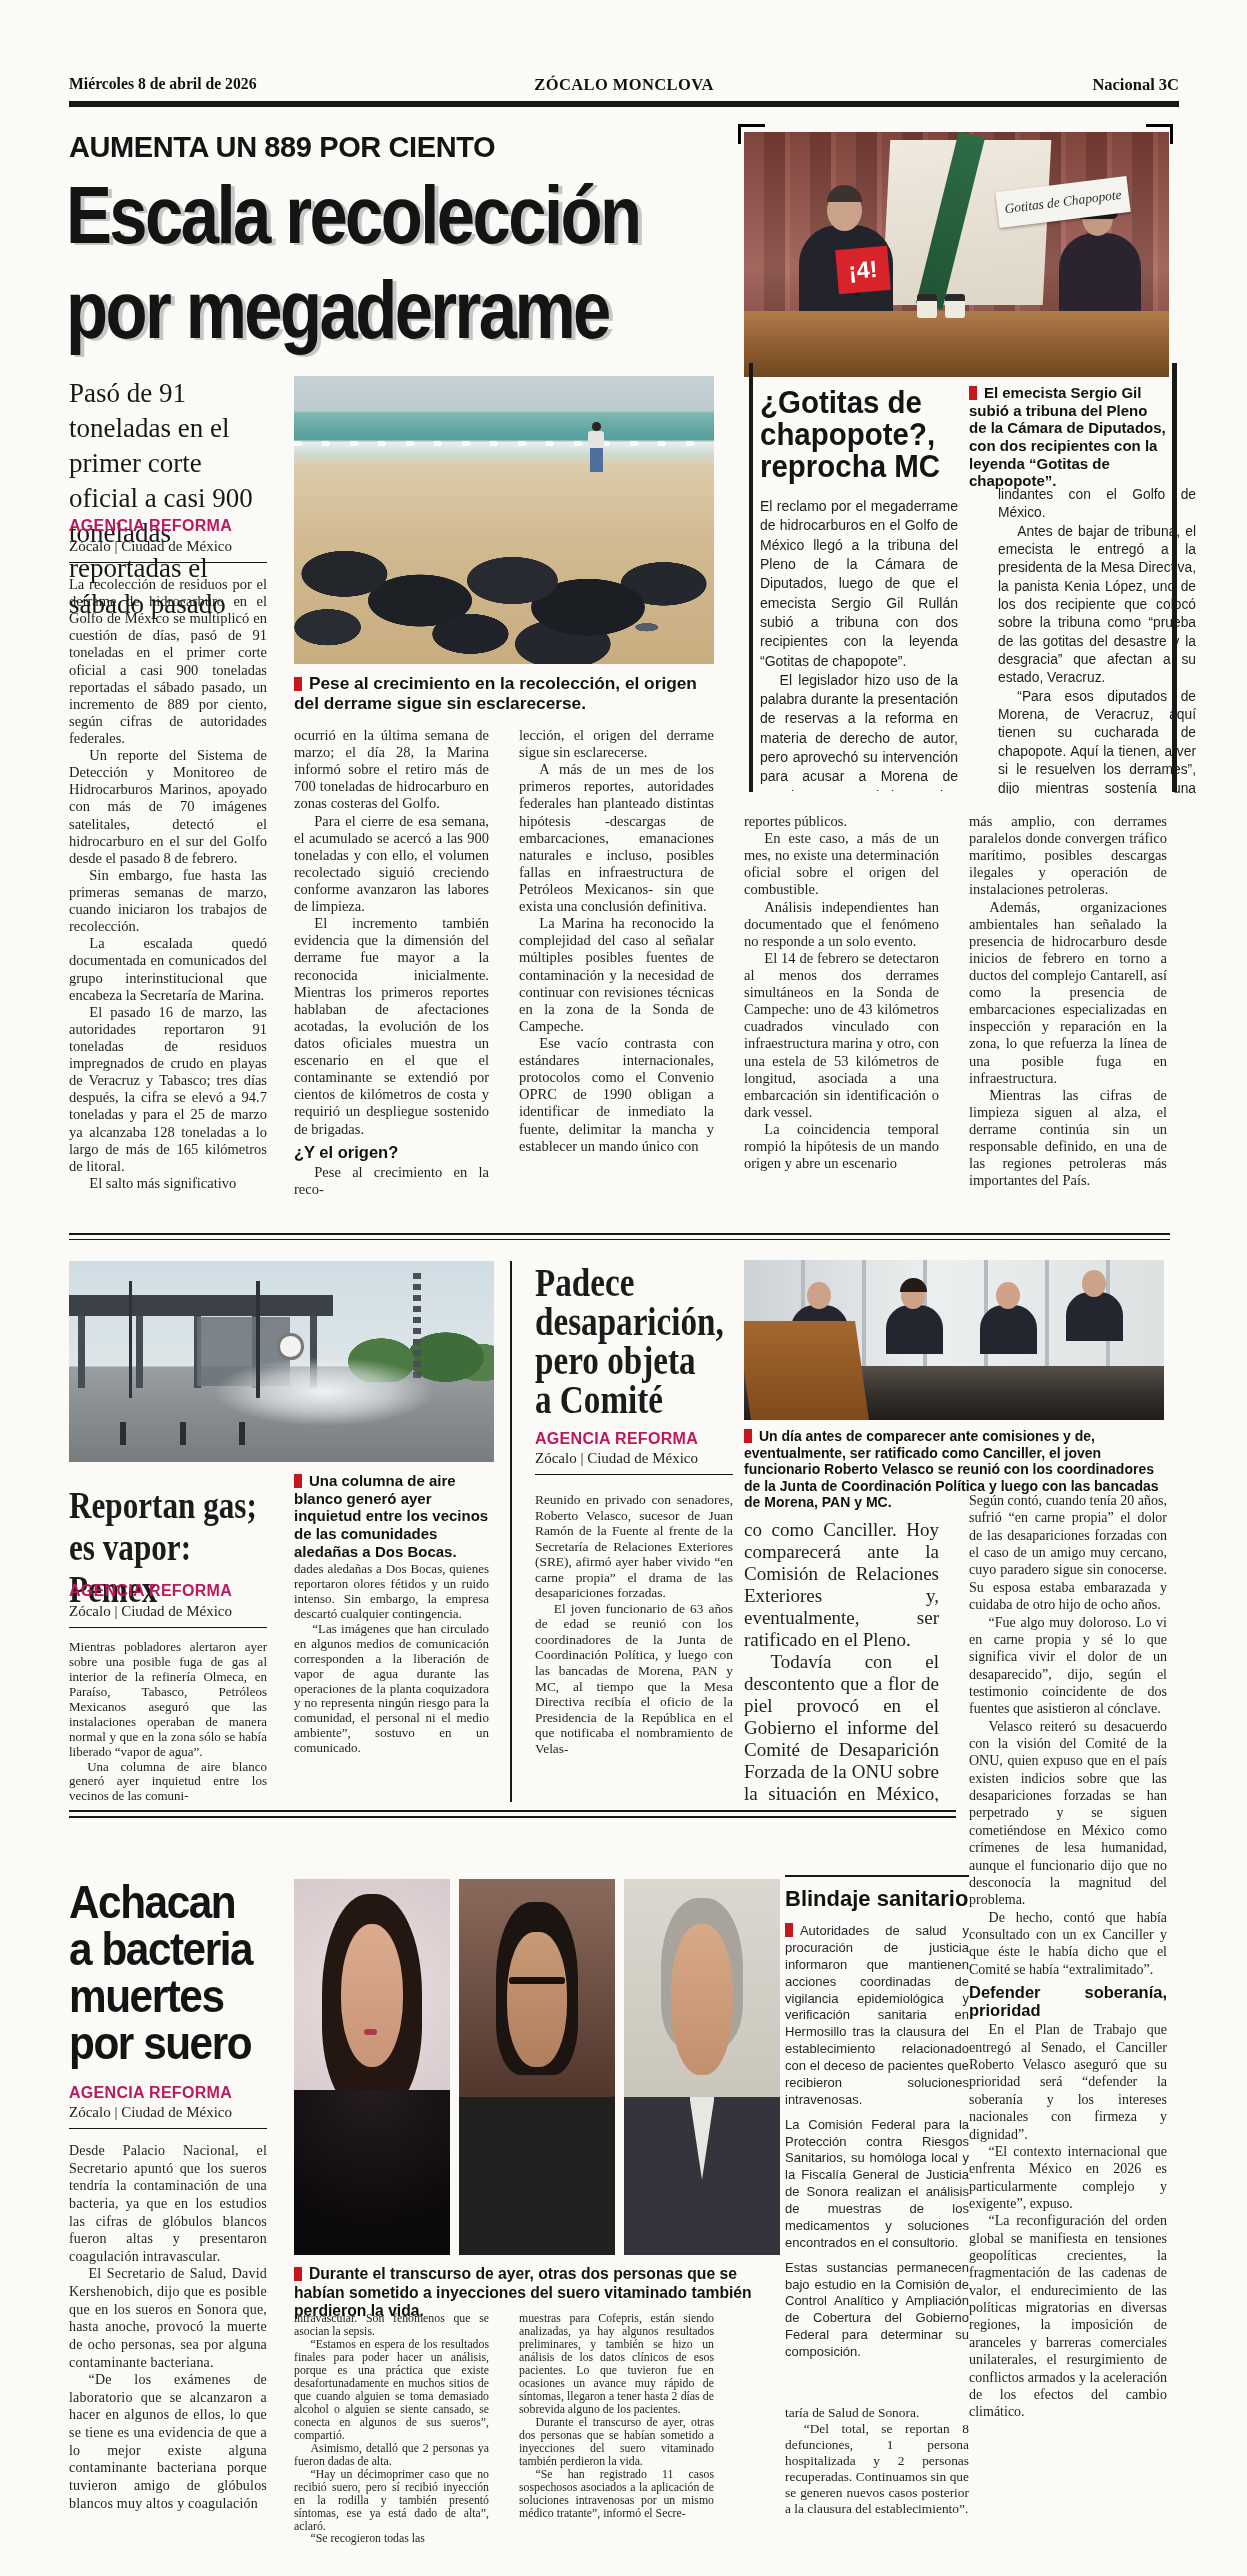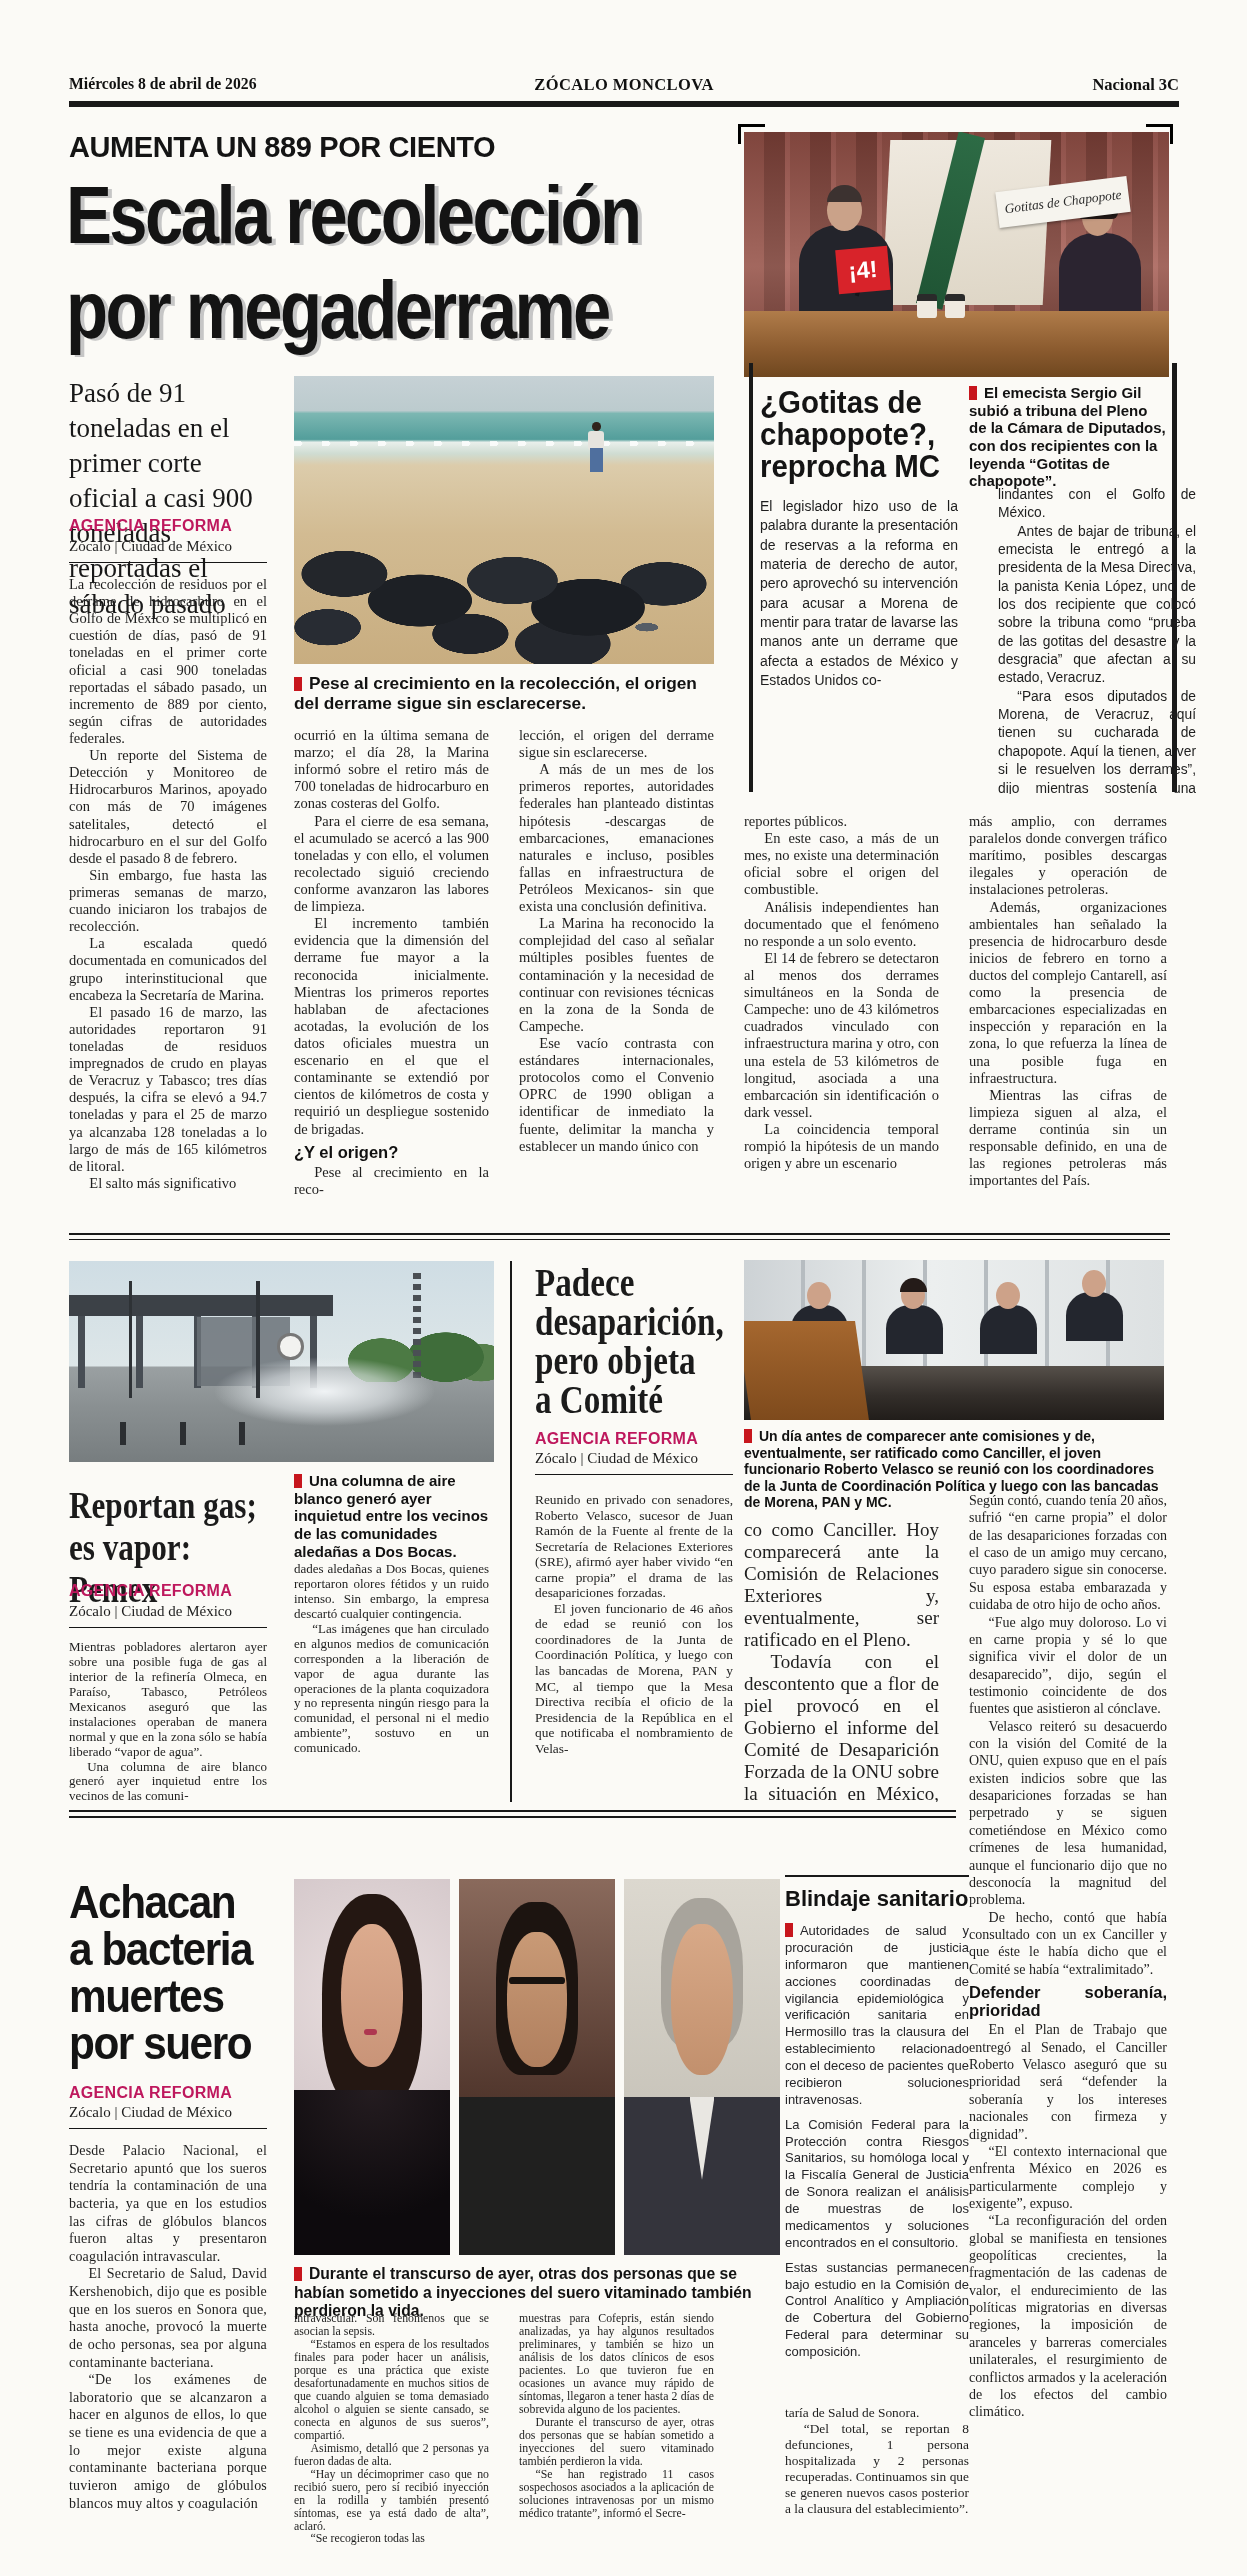--- a/index.html
+++ b/index.html
@@ -198,20 +198,21 @@
       </div>
   </div>
 
   <div class="abs hl" style="left:760px;top:387px;font-size:31px;line-height:1.04;transform:scaleX(.95);">
       <p>¿Gotitas de</p>
       <p>chapopote?,</p>
       <p>reprocha MC</p>
     </div>
   <div class="abs body sansbody" style="left:760px;top:497px;width:198px;height:294px;font-size:14px;line-height:1.38;">
     <div class="pset">
+        <p>El reclamo por el megaderrame de hidrocarburos en el Golfo de México llegó a la tribuna del Pleno de la Cámara de Diputados, luego de que el emecista Sergio Gil Rullán subió a tribuna con dos recipientes con la leyenda “Gotitas de chapopote”.</p>
         <p>El legislador hizo uso de la palabra durante la presentación de reservas a la reforma en materia de derecho de autor, pero aprovechó su intervención para acusar a Morena de mentir para tratar de lavarse las manos ante un derrame que afecta a estados de México y Estados Unidos co-</p>
       </div>
   </div>
   <div class="abs caption" style="left:969px;top:384px;width:197px;font-size:15px;">
     <span class="redsq"></span><span>El emecista Sergio Gil subió a tribuna del Pleno de la Cámara de Diputados, con dos recipientes con la leyenda “Gotitas de chapopote”.</span>
   </div>
   <div class="abs body sansbody" style="left:969px;top:486px;width:198px;height:308px;font-size:13.8px;line-height:1.33;margin-left:29px;">
     <div class="pset">
         <p>lindantes con el Golfo de México.</p>
         <p>Antes de bajar de tribuna, el emecista le entregó a la presidenta de la Mesa Directiva, la panista Kenia López, uno de los dos recipiente que colocó sobre la tribuna como “prueba de las gotitas del desastre y la desgracia” que afectan a su estado, Veracruz.</p>
@@ -298,21 +299,21 @@
     <div class="ph head" style="left:338px;top:6%;"></div>
     <div class="ph desk"></div>
     <div class="ph wood"></div>
   </div>
   <div class="abs caption" style="left:744px;top:1428px;width:421px;font-size:14px;">
     <span class="redsq"></span><span>Un día antes de comparecer ante comisiones y de, eventualmente, ser ratificado como Canciller, el joven funcionario Roberto Velasco se reunió con los coordinadores de la Junta de Coordinación Política y luego con las bancadas de Morena, PAN y MC.</span>
   </div>
   <div class="abs body" style="left:535px;top:1492px;width:198px;height:310px;font-size:13.4px;line-height:1.16;">
     <div class="pset">
         <p>Reunido en privado con senadores, Roberto Velasco, sucesor de Juan Ramón de la Fuente al frente de la Secretaría de Relaciones Exteriores (SRE), afirmó ayer haber vivido “en carne propia” el drama de las desapariciones forzadas.</p>
-        <p>El joven funcionario de 46 años de edad se reunió con los coordinadores de la Junta de Coordinación Política, y luego con las bancadas de Morena, PAN y MC, al tiempo que la Mesa Directiva recibía el oficio de la Presidencia de la República en el que notificaba el nombramiento de Velas-</p>
+        <p>El joven funcionario de 63 años de edad se reunió con los coordinadores de la Junta de Coordinación Política, y luego con las bancadas de Morena, PAN y MC, al tiempo que la Mesa Directiva recibía el oficio de la Presidencia de la República en el que notificaba el nombramiento de Velas-</p>
       </div>
   </div>
   <div class="abs body" style="left:744px;top:1519px;width:195px;height:283px;font-size:19px;line-height:1.16;">
     <div class="pset">
         <p>co como Canciller. Hoy comparecerá ante la Comisión de Relaciones Exteriores y, eventualmente, ser ratificado en el Pleno.</p>
         <p>Todavía con el descontento que a flor de piel provocó en el Gobierno el informe del Comité de Desaparición Forzada de la ONU sobre la situación en México, Velasco retomó ante los jefe parlamentarios el asunto en cuestión después de que la senadora emecista Alejandra Barrales lo pusiera sobre la mesa.</p>
       </div>
   </div>
   <div class="abs body" style="left:969px;top:1492px;width:198px;height:1057px;font-size:14px;line-height:1.24;">
     <div class="pset">

